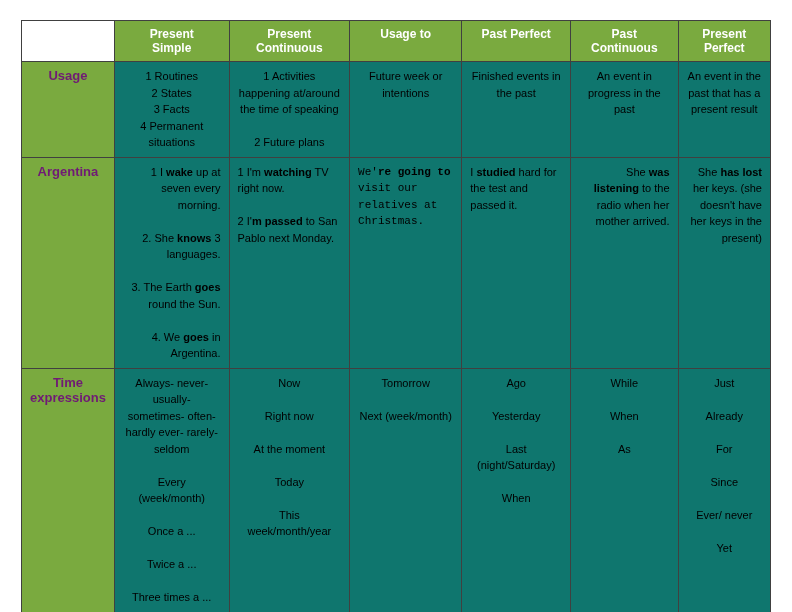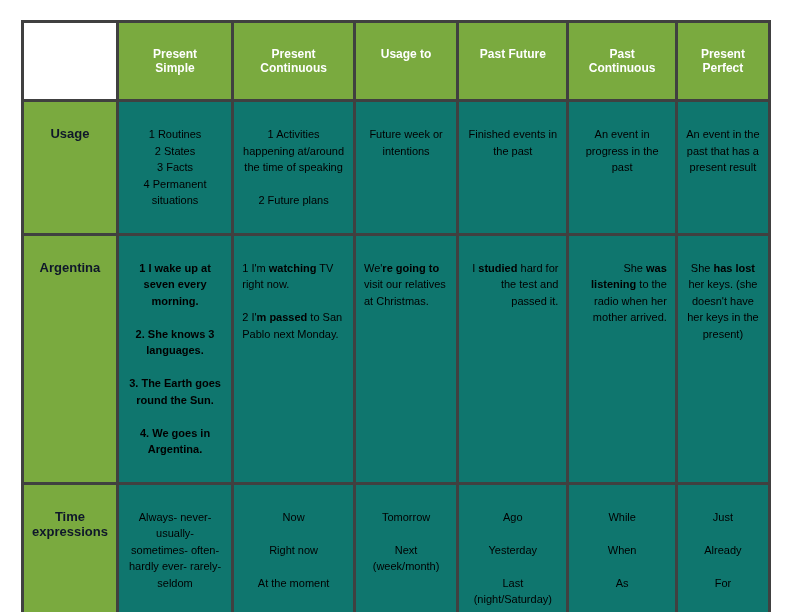--- a/index.html
+++ b/index.html
@@ -13,38 +13,38 @@
       padding: 20px;
       width: 792px;
       min-height: 612px;
     }
     .grammar-table {
       width: 750px;
       border-collapse: collapse;
       border: 1px solid #ccc;
     }
     .grammar-table td, .grammar-table th {
-      border: 3px solid #404040;
-      padding: 24px 8px;
+      border: 1px solid #404040;
+      padding: 6px 8px;
       vertical-align: top;
       text-align: center;
     }
     
     .header-cell {
       background-color: #7aaa3f;
       color: #fff;
       font-weight: bold;
       font-size: 12px;
       text-align: center;
       padding: 8px 6px;
     }
     
     .row-label {
       background-color: #7aaa3f;
-      color: #0f172a;
+      color: #701a75;
       font-weight: bold;
       font-size: 13px;
       text-align: center;
       vertical-align: middle;
       width: 90px;
     }
     
     .content-cell {
       background-color: #0f766e;
       text-align: center;
@@ -62,21 +62,21 @@
 </head>
 <body>
 
 <table class="grammar-table">
   <thead>
     <tr>
       <td class="empty-header"></td>
       <th class="header-cell">Present<br>Simple</th>
       <th class="header-cell">Present<br>Continuous</th>
       <th class="header-cell">Usage to</th>
-      <th class="header-cell">Past Future</th>
+      <th class="header-cell">Past Perfect</th>
       <th class="header-cell">Past<br>Continuous</th>
       <th class="header-cell">Present<br>Perfect</th>
     </tr>
   </thead>
   <tbody>
 
     <tr>
       <td class="row-label">Usage</td>
       <td class="content-cell">
         1 Routines<br>2 States<br>3 Facts<br>4 Permanent situations
@@ -93,40 +93,40 @@
       <td class="content-cell">
         An event in progress in the past
       </td>
       <td class="content-cell">
         An event in the past that has a present result
       </td>
     </tr>
 
     <tr>
       <td class="row-label">Argentina</td>
-      <td class="content-cell" style="text-align:center;font-weight:bold;">
+      <td class="content-cell" style="text-align:right;">
         1 I <b>wake</b> up at seven every morning.<br><br>
         2. She <b>knows</b> 3 languages.<br><br>
         3. The Earth <b>goes</b> round the Sun.<br><br>
         4. We <b>goes</b> in Argentina.
       </td>
       <td class="content-cell" style="text-align:left;">
         1 I'm <b>watching</b> TV right now.<br><br>
         2 I'<b>m passed</b> to San Pablo next Monday.
       </td>
-      <td class="content-cell" style="text-align:left;">
+      <td class="content-cell" style="text-align:left;font-family:Liberation Mono, monospace;">
         We'<b>re going to</b> visit our relatives at Christmas.
       </td>
-      <td class="content-cell" style="text-align:right;">
+      <td class="content-cell" style="text-align:left;">
         I <b>studied</b> hard for the test and passed it.
       </td>
       <td class="content-cell" style="text-align:right;">
         She <b>was listening</b> to the radio when her mother arrived.
       </td>
-      <td class="content-cell" style="text-align:center;margin-top:35px;">
+      <td class="content-cell" style="text-align:right;margin-top:35px;">
         She <b>has lost</b> her keys. (she doesn't have her keys in the present)
       </td>
     </tr>
 
     <tr>
       <td class="row-label">Time expressions</td>
       <td class="content-cell">
         Always- never- usually- sometimes- often- hardly ever- rarely- seldom<br><br>
         Every (week/month)<br><br>
         Once a ...<br><br>

